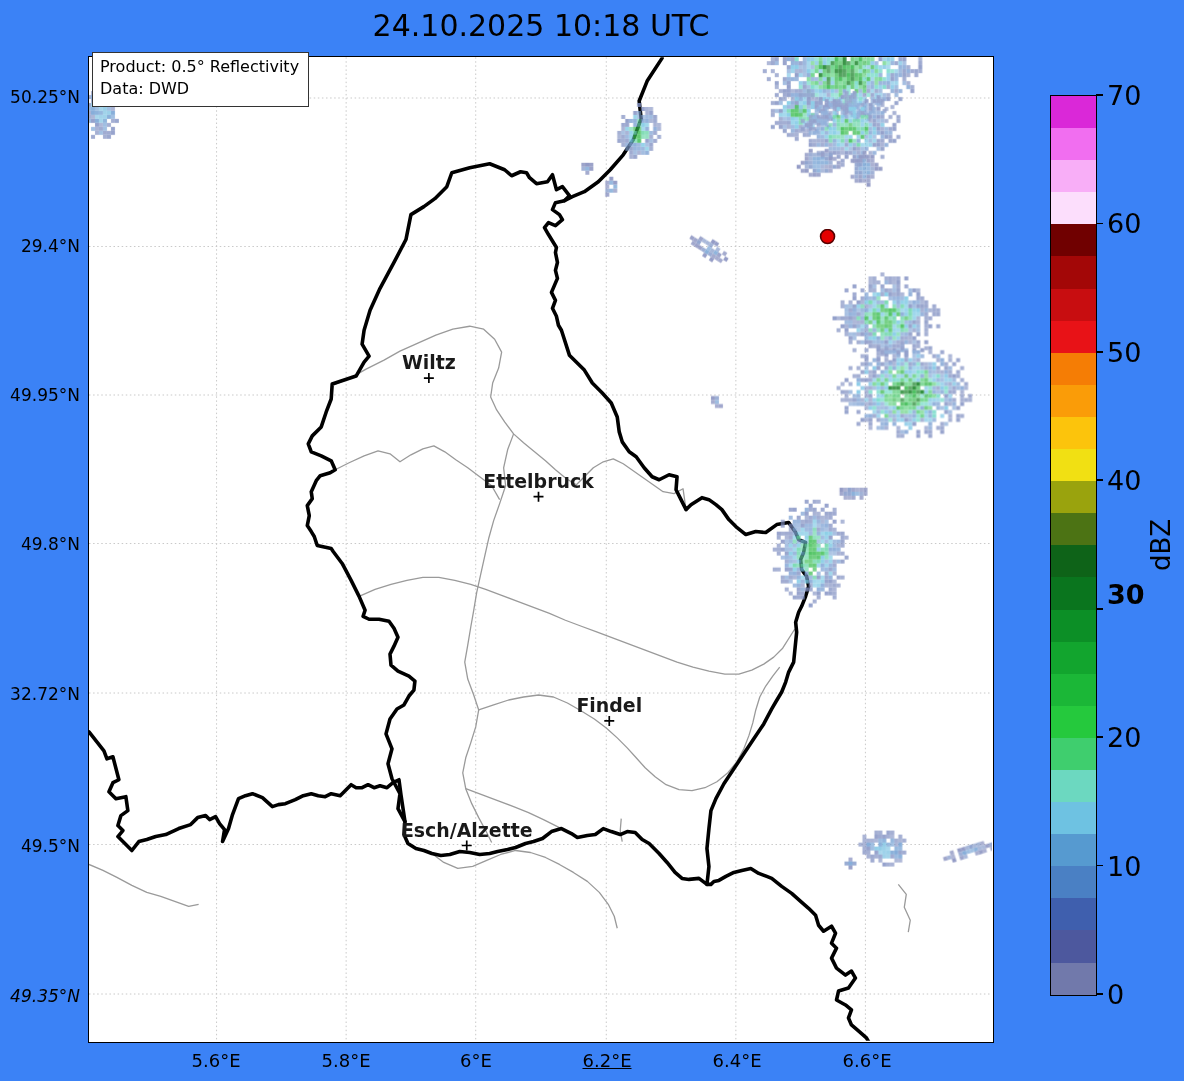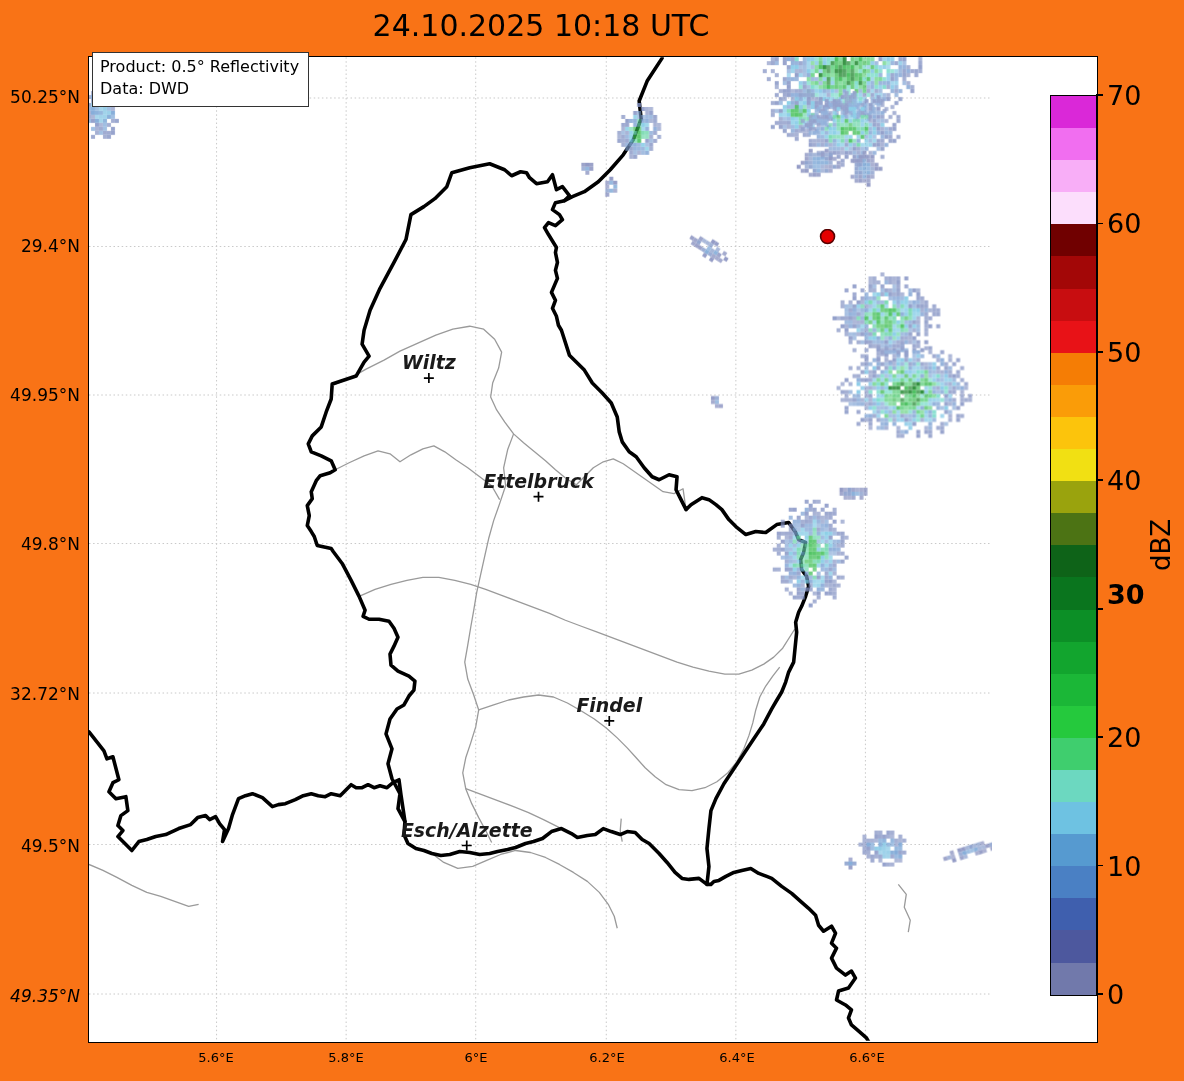--- a/index.html
+++ b/index.html
@@ -1,27 +1,27 @@
 <!DOCTYPE html>
 <html><head>
 <meta charset="utf-8">
 <style>
   html,body{margin:0;padding:0;background:#ffffff;width:1184px;height:1081px;overflow:hidden;}
   body{font-family:"DejaVu Sans","Liberation Sans",sans-serif;color:#000;}
-  #stage{position:relative;width:1184px;height:1081px;background:#f97316;}
+  #stage{position:relative;width:1184px;height:1081px;background:#3b82f6;}
   .title{position:absolute;left:88px;top:8px;width:906px;text-align:center;
          font-size:30px;font-weight:400;color:#000;}
-  #map-frame{position:absolute;left:88px;top:56px;width:1010px;height:987px;
-             border:1.6px solid #000;box-sizing:border-box;background:#fff;font-style:italic;}
+  #map-frame{position:absolute;left:88px;top:56px;width:906px;height:987px;
+             border:1.6px solid #000;box-sizing:border-box;background:#fff;}
   #map-svg{position:absolute;left:0;top:0;}
   .legend-box{position:absolute;left:92px;top:52px;background:#fff;border:1.2px solid #333;
               padding:3px 9px 5px 7px;font-size:16px;line-height:1.4;z-index:5;}
   .lat-label{position:absolute;width:78px;text-align:right;font-size:17px;
              transform:translateY(-50%);left:2px;}
-  .lon-label{position:absolute;top:1050px;width:90px;text-align:center;font-size:13px;
+  .lon-label{position:absolute;top:1050px;width:90px;text-align:center;font-size:18px;
              transform:translateX(-50%);}
   .cb-wrap{position:absolute;left:1050px;top:95px;width:45px;height:899px;
            border:1.2px solid #000;box-sizing:content-box;font-size:0;}
   .cb-seg{width:45px;display:block;}
   .cb-tick{position:absolute;width:7px;height:1.6px;background:#000;left:1096px;}
   .cb-ticklabel{position:absolute;left:1107px;font-size:27px;transform:translateY(-50%);}
   .cb-axislabel{position:absolute;left:1131px;top:545px;font-size:26px;
                 transform:translate(-0%,-50%) rotate(-90deg);transform-origin:center;
                 white-space:nowrap;width:60px;text-align:center;}
   .city-label{font-weight:bold;font-size:19px;fill:#1a1a1a;text-anchor:middle;}
@@ -2539,21 +2539,21 @@
       <div class="lat-label" style="top: 395px;">49.95°N</div>
       <div class="lat-label" style="top: 544px;">49.8°N</div>
       <div class="lat-label" style="top: 694px;">32.72°N</div>
       <div class="lat-label" style="top: 846px;">49.5°N</div>
       <div class="lat-label" style="top: 996px; font-style: italic;">49.35°N</div>
     </div>
   <div id="lon-labels">
       <div class="lon-label" style="left: 216px;">5.6°E</div>
       <div class="lon-label" style="left: 346px;">5.8°E</div>
       <div class="lon-label" style="left: 476px;">6°E</div>
-      <div class="lon-label" style="left: 607px;">6.2°E</div>
+      <div class="lon-label" style="left: 607px; text-decoration: underline;">6.2°E</div>
       <div class="lon-label" style="left: 737px;">6.4°E</div>
       <div class="lon-label" style="left: 867px;">6.6°E</div>
     </div>
 
   <div class="cb-wrap" id="cb">
       <div class="cb-seg" style="height: 32.1071px; background: rgb(218, 40, 216);"></div>
       <div class="cb-seg" style="height: 32.1071px; background: rgb(241, 110, 240);"></div>
       <div class="cb-seg" style="height: 32.1071px; background: rgb(248, 174, 247);"></div>
       <div class="cb-seg" style="height: 32.1071px; background: rgb(252, 222, 252);"></div>
       <div class="cb-seg" style="height: 32.1071px; background: rgb(112, 0, 0);"></div>

